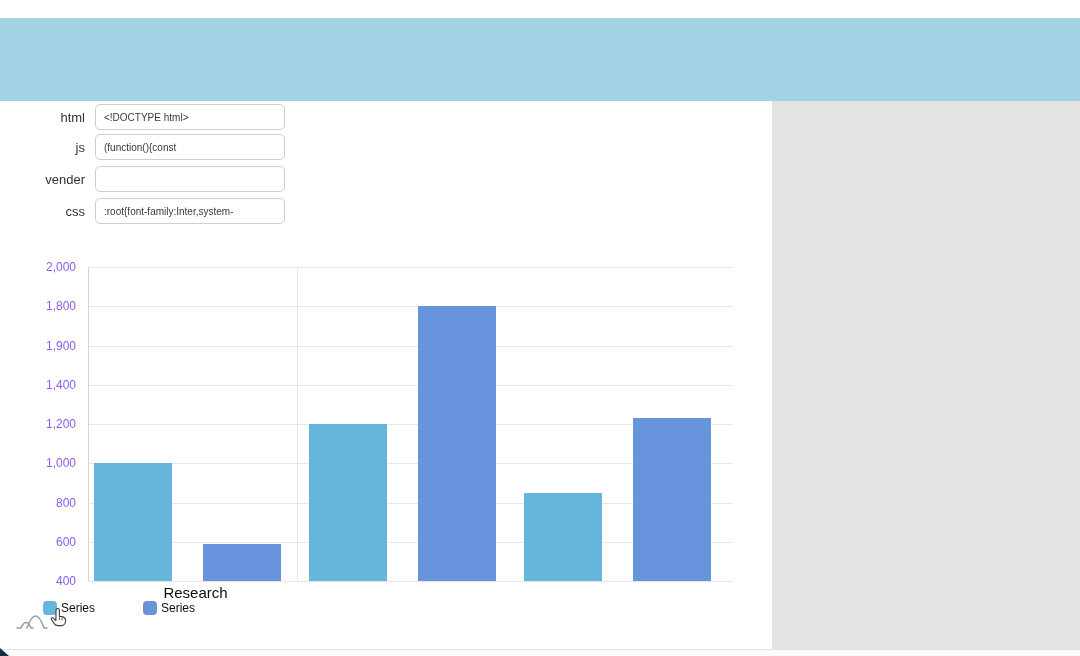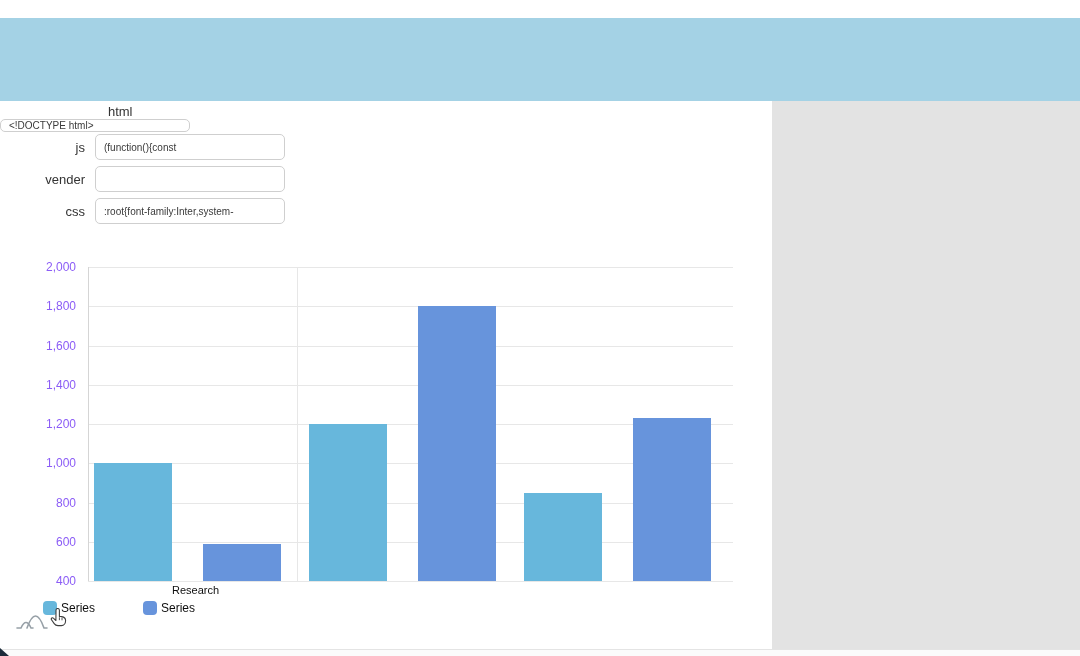--- a/index.html
+++ b/index.html
@@ -45,42 +45,42 @@
   .chart-layer { position:absolute; left:0; top:0; width:1080px; height:656px; }
   .gridline-h { position:absolute; height:1px; background:#e7e7e7; }
   .gridline-v { position:absolute; width:1px; background:#e7e7e7; }
   .axis-line-y { position:absolute; width:1px; background:#d5d5d5; }
   .y-tick-label {
     position:absolute; width:56px; text-align:right;
     font-size:12px; color:#8b5cf6;
   }
   .bar { position:absolute; }
   .category-label {
-    position:absolute; text-align:center; font-size:11px; color:#0e0e0e;
+    position:absolute; text-align:center; font-size:15px; color:#0e0e0e;
   }
   
   .legend-item { position:absolute; top:601px; display:flex; align-items:flex-start; cursor:pointer; }
   .legend-marker { width:14px; height:14px; border-radius:4px; }
   .legend-label { font-size:12px; color:#0e0e0e; margin-left:4px; }
   
   .amlogo { position:absolute; left:16px; top:609px; }
   .hand-cursor { position:absolute; left:49px; top:608px; }
 </style>
 </head>
 <body>
 
 <div class="screen">
 
 
   <div class="banner"></div>
 
   <div class="side-panel"></div>
 
   <div class="form-area">
-    <div class="form-row" style="top:0;flex-direction:column;">
+    <div class="form-row" style="top:0;">
       <span class="lbl">html</span>
       <input type="text" value="&lt;!DOCTYPE html&gt;" style="">
     </div>
     <div class="form-row" style="top:30px;">
       <span class="lbl">js</span>
       <input type="text" value="(function(){const" style="">
     </div>
     <div class="form-row" style="top:62px;">
       <span class="lbl">vender</span>
       <input type="text" value="" style="">
@@ -98,21 +98,21 @@
       <div class="y-tick-label" style="left: 20px; top: 534.75px; width: 56px;">600</div>
       <div class="gridline-h" style="left: 88px; top: 502.5px; width: 645px;"></div>
       <div class="y-tick-label" style="left: 20px; top: 495.5px; width: 56px;">800</div>
       <div class="gridline-h" style="left: 88px; top: 463.25px; width: 645px;"></div>
       <div class="y-tick-label" style="left: 20px; top: 456.25px; width: 56px;">1,000</div>
       <div class="gridline-h" style="left: 88px; top: 424px; width: 645px;"></div>
       <div class="y-tick-label" style="left: 20px; top: 417px; width: 56px;">1,200</div>
       <div class="gridline-h" style="left: 88px; top: 384.75px; width: 645px;"></div>
       <div class="y-tick-label" style="left: 20px; top: 377.75px; width: 56px;">1,400</div>
       <div class="gridline-h" style="left: 88px; top: 345.5px; width: 645px;"></div>
-      <div class="y-tick-label" style="left: 20px; top: 338.5px; width: 56px;">1,600</div>
+      <div class="y-tick-label" style="left: 20px; top: 338.5px; width: 56px;">1,900</div>
       <div class="gridline-h" style="left: 88px; top: 306.25px; width: 645px;"></div>
       <div class="y-tick-label" style="left: 20px; top: 299.25px; width: 56px;">1,800</div>
       <div class="gridline-h" style="left: 88px; top: 267px; width: 645px;"></div>
       <div class="y-tick-label" style="left: 20px; top: 260px; width: 56px;">2,000</div>
       <div class="gridline-v" style="left: 297px; top: 267px; height: 314px;"></div>
       <div class="axis-line-y" style="left: 88px; top: 267px; height: 314px;"></div>
       <div class="bar" style="left: 94px; top: 463.25px; width: 78px; height: 117.75px; background: rgb(103, 183, 220);"></div>
       <div class="bar" style="left: 203px; top: 544.105px; width: 78px; height: 36.895px; background: rgb(103, 148, 220);"></div>
       <div class="category-label" style="left: 88px; top: 584px; width: 215px;">Research</div>
       <div class="bar" style="left: 309px; top: 424px; width: 78px; height: 157px; background: rgb(103, 183, 220);"></div>

